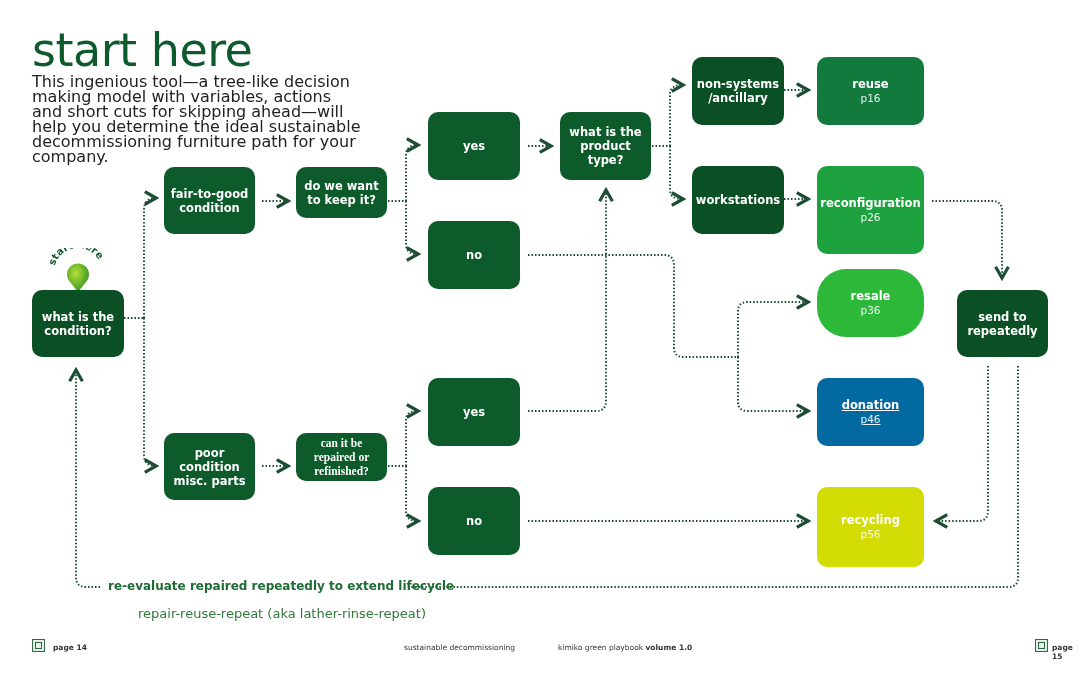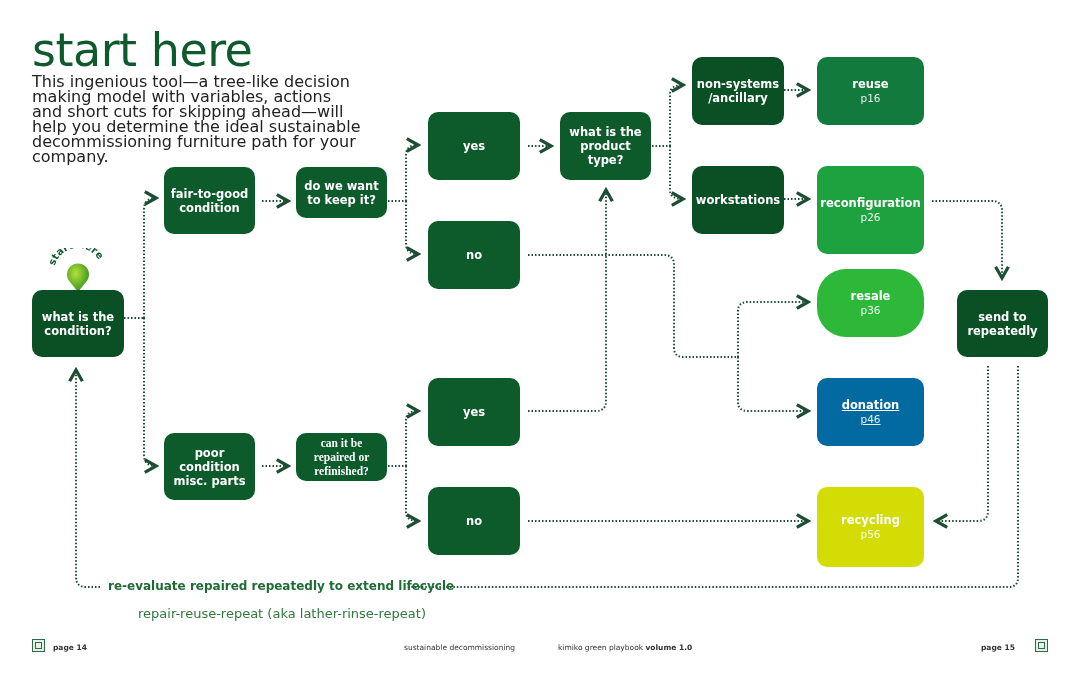--- a/index.html
+++ b/index.html
@@ -152,14 +152,14 @@
     <span>no</span>
   </div>
 
 <div class="reeval">re-evaluate repaired repeatedly to extend lifecycle</div>
 <div class="reeval-sub">repair-reuse-repeat (aka lather-rinse-repeat)</div>
 
 <div class="logo" style="left:32px;"></div>
 <div class="footer" style="left:53px;"><b>page 14</b></div>
 <div class="footer" style="left:404px;">sustainable decommissioning</div>
 <div class="footer" style="left:558px;"><span>kimiko green playbook</span> <b>volume 1.0</b></div>
-<div class="footer" style="left:937px;padding-left:44px;"><b>page 15</b></div>
+<div class="footer" style="left:1008px;padding-left:44px;"><b>page 15</b></div>
 <div class="logo" style="left:1035px;"></div>
 
 </body></html>

